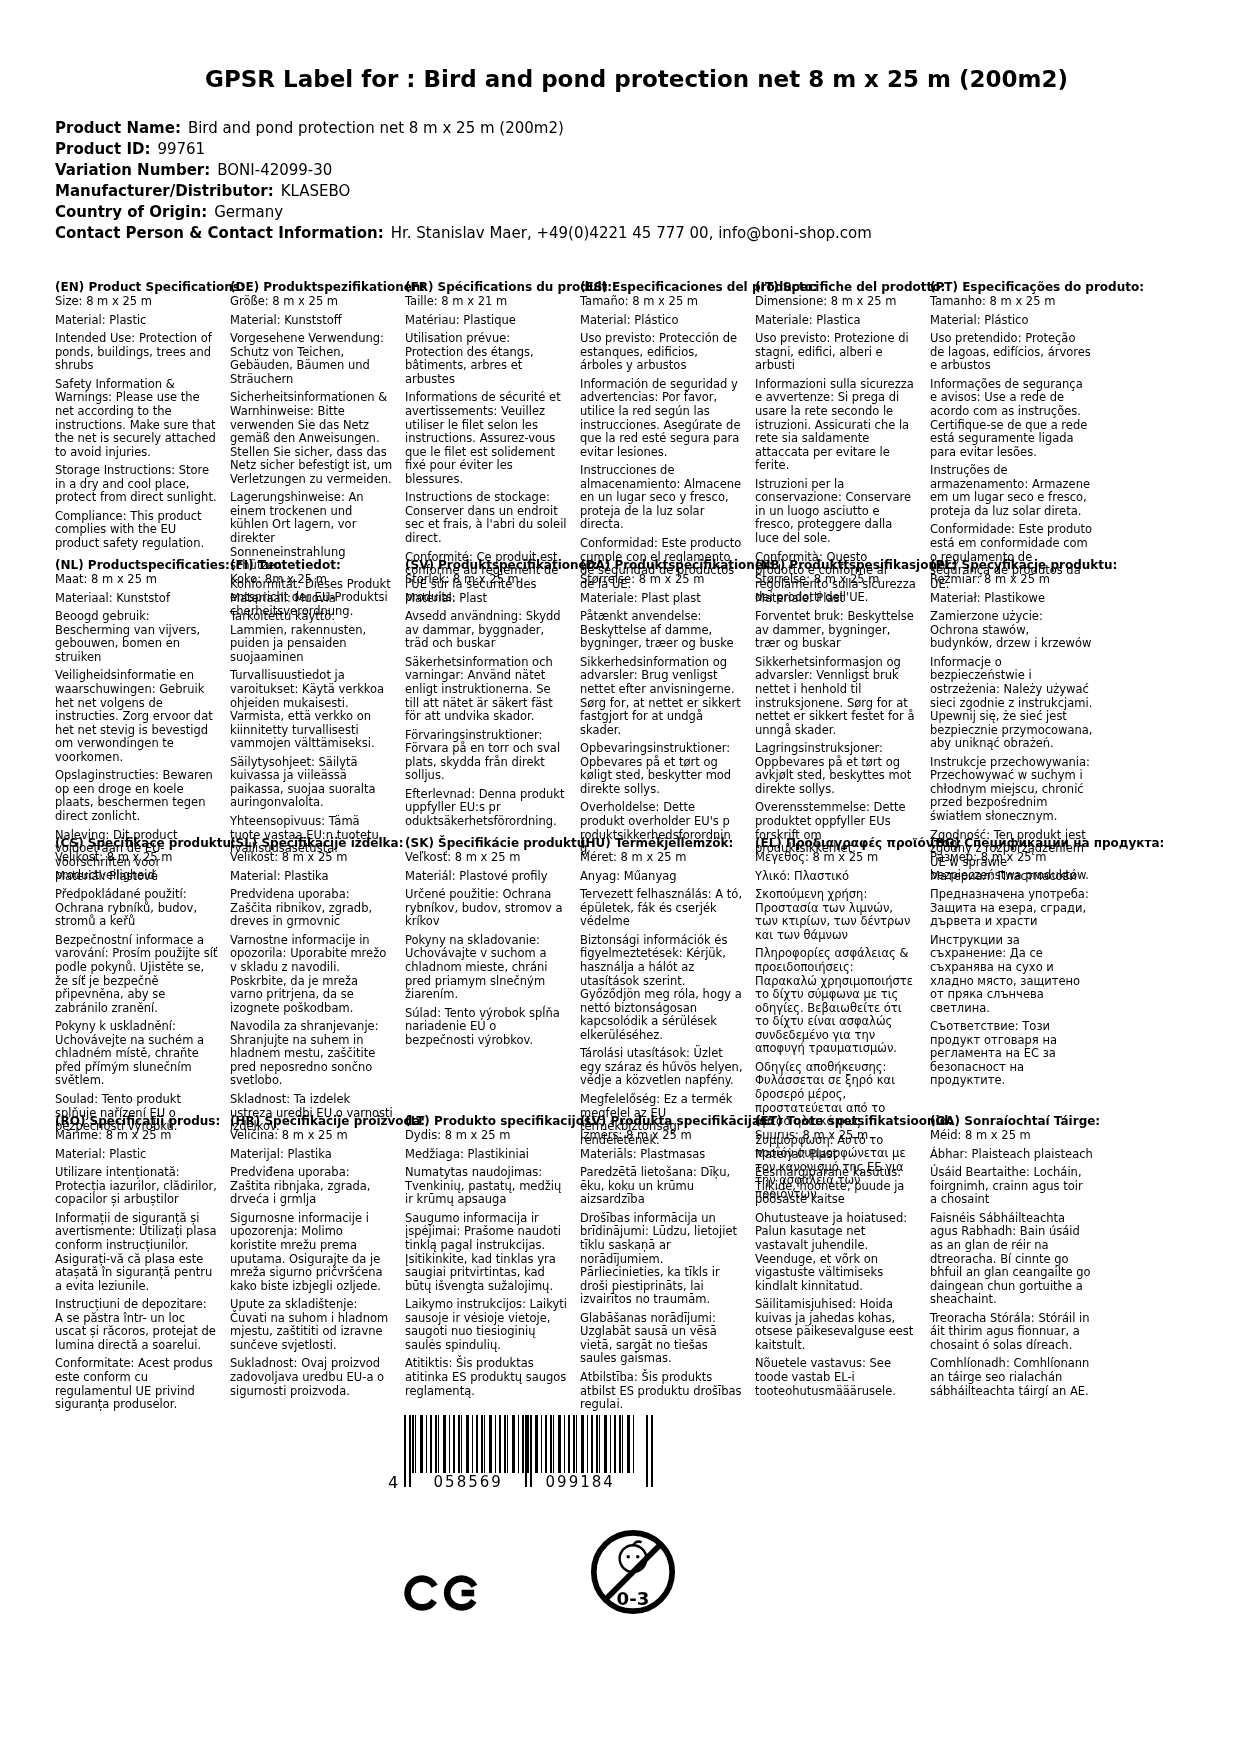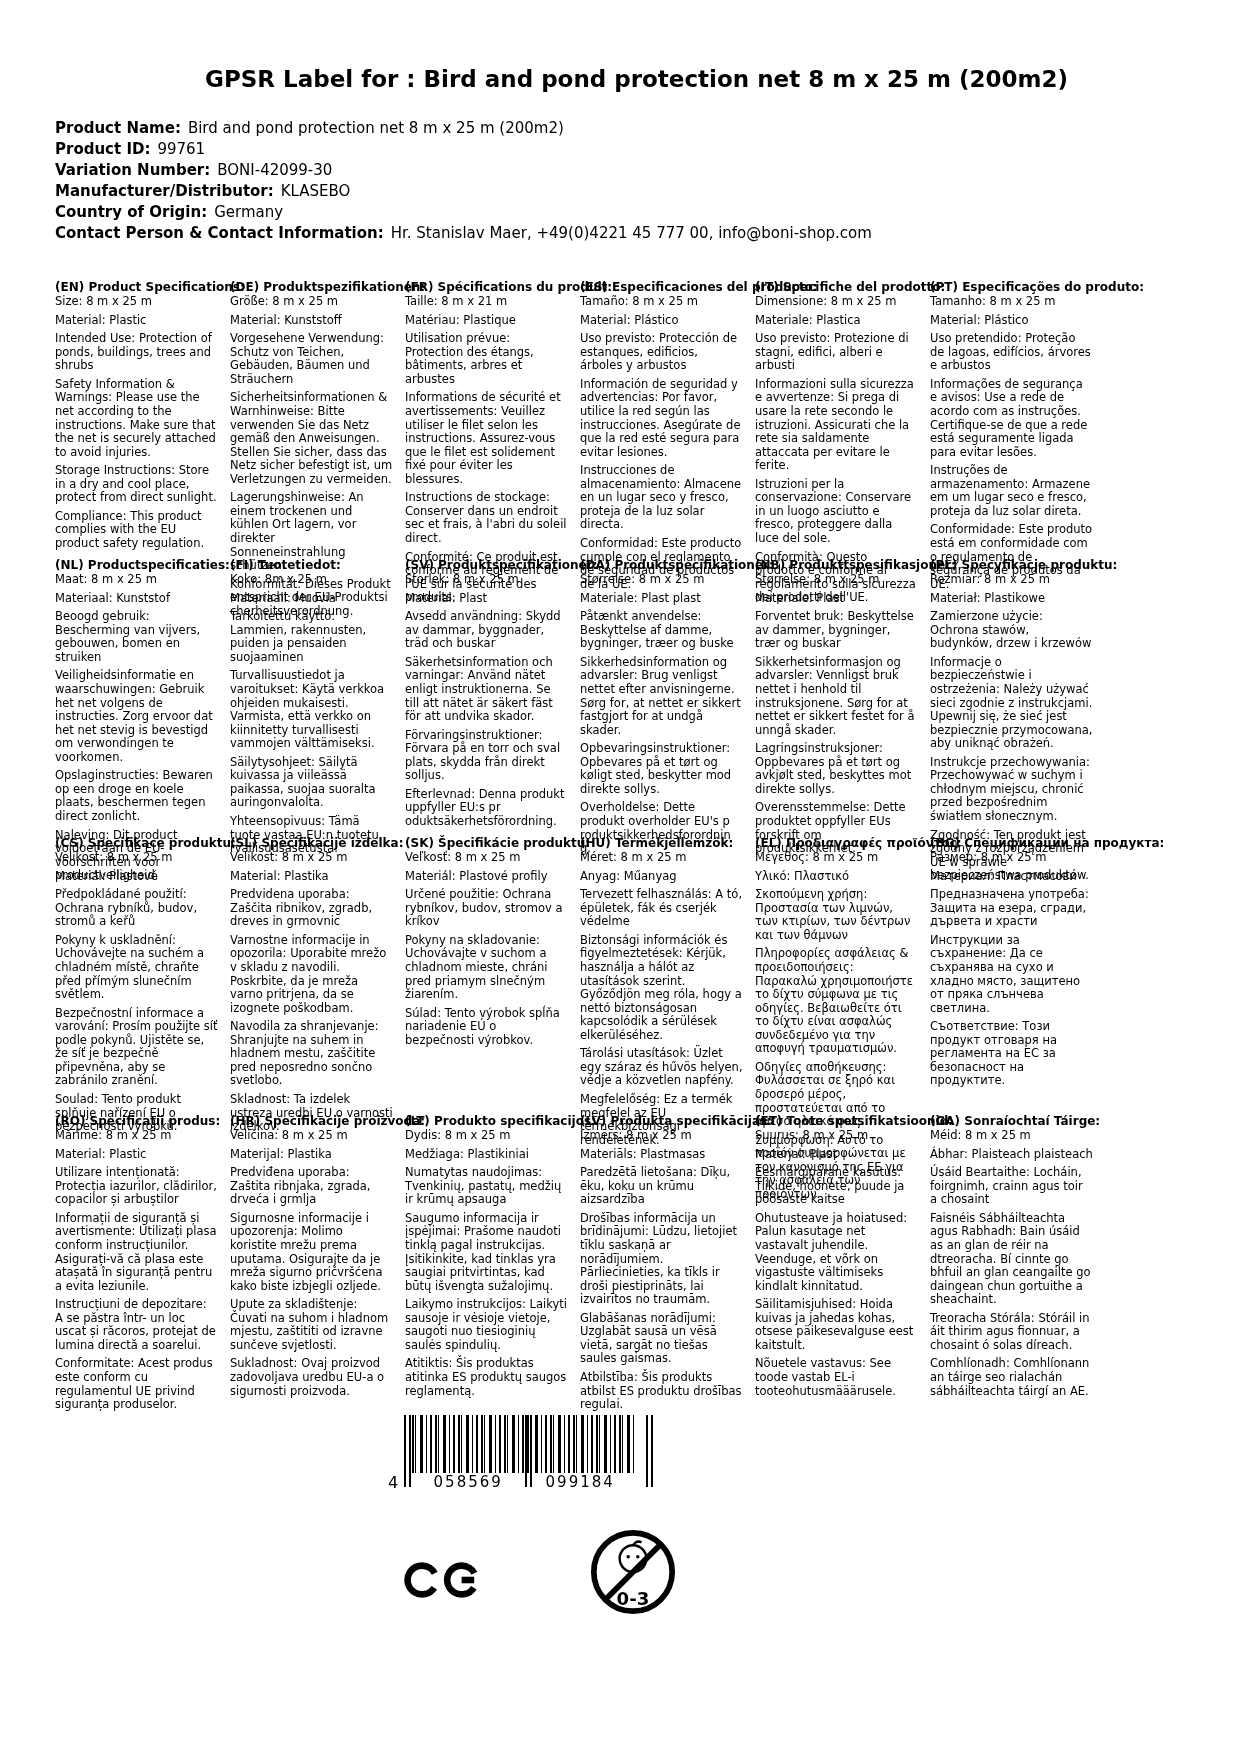--- a/index.html
+++ b/index.html
@@ -18,21 +18,21 @@
   .bottom{position:absolute;left:388px;top:1415px;width:300px;}
   .barcode-row{display:flex;align-items:flex-end;}
   .ean-first{font-size:16px;margin-right:6px;padding-bottom:1px;}
   .bars{position:relative;width:240px;height:78px;}
   .bars .data-bars{position:absolute;top:0;left:8px;right:8px;height:58px;
        background:repeating-linear-gradient(90deg,#000 0 2px,#fff 2px 3px,#000 3px 4px,#fff 4px 8px,#000 8px 11px,#fff 11px 14px,#000 14px 15px,#fff 15px 18px,#000 18px 20px,#fff 20px 23px);}
   .guard{position:absolute;top:0;width:2px;height:72px;background:#000;}
   .g1{left:0;} .g2{left:5px;} .g3{left:121px;} .g4{left:126px;} .g5{left:242px;} .g6{left:247px;}
   .ean-digits{position:absolute;top:58px;left:8px;right:8px;display:flex;
        justify-content:space-around;font-size:15px;letter-spacing:2px;background:transparent;}
-  .symbols-row{display:flex;align-items:center;justify-content:space-between;
+  .symbols-row{display:flex;align-items:flex-end;justify-content:space-between;
        margin-top:30px;padding:0 12px 0 16px;}
   .ce-mark{margin-top:16px;}
   svg{display:block;}
 </style>
 </head>
 <body>
 
 <h1 class="page-title">GPSR Label for : Bird and pond protection net 8 m x 25 m (200m2)</h1>
 
 <div class="product-info">
@@ -151,22 +151,22 @@
       <p class="spec-par">Zamierzone użycie: Ochrona stawów, budynków, drzew i krzewów</p>
       <p class="spec-par">Informacje o bezpieczeństwie i ostrzeżenia: Należy używać sieci zgodnie z instrukcjami. Upewnij się, że sieć jest bezpiecznie przymocowana, aby uniknąć obrażeń.</p>
       <p class="spec-par">Instrukcje przechowywania: Przechowywać w suchym i chłodnym miejscu, chronić przed bezpośrednim światłem słonecznym.</p>
       <p class="spec-par">Zgodność: Ten produkt jest zgodny z rozporządzeniem UE w sprawie bezpieczeństwa produktów.</p>
     </div>
     <div class="spec-cell">
       <div class="spec-header">(CS) Specifikace produktu:</div>
       <p class="spec-par">Velikost: 8 m x 25 m</p>
       <p class="spec-par">Materiál: Plastové</p>
       <p class="spec-par">Předpokládané použití: Ochrana rybníků, budov, stromů a keřů</p>
+      <p class="spec-par">Bezpečnostní informace a varování: Prosím použijte síť podle pokynů. Ujistěte se, že síť je bezpečně připevněna, aby se zabránilo zranění.</p>
       <p class="spec-par">Pokyny k uskladnění: Uchovávejte na suchém a chladném místě, chraňte před přímým slunečním světlem.</p>
-      <p class="spec-par">Bezpečnostní informace a varování: Prosím použijte síť podle pokynů. Ujistěte se, že síť je bezpečně připevněna, aby se zabránilo zranění.</p>
       <p class="spec-par">Soulad: Tento produkt splňuje nařízení EU o bezpečnosti výrobků.</p>
     </div>
     <div class="spec-cell">
       <div class="spec-header">(SL) Specifikacije izdelka:</div>
       <p class="spec-par">Velikost: 8 m x 25 m</p>
       <p class="spec-par">Material: Plastika</p>
       <p class="spec-par">Predvidena uporaba: Zaščita ribnikov, zgradb, dreves in grmovnic</p>
       <p class="spec-par">Varnostne informacije in opozorila: Uporabite mrežo v skladu z navodili. Poskrbite, da je mreža varno pritrjena, da se izognete poškodbam.</p>
       <p class="spec-par">Navodila za shranjevanje: Shranjujte na suhem in hladnem mestu, zaščitite pred neposredno sončno svetlobo.</p>
       <p class="spec-par">Skladnost: Ta izdelek ustreza uredbi EU o varnosti izdelkov.</p>

